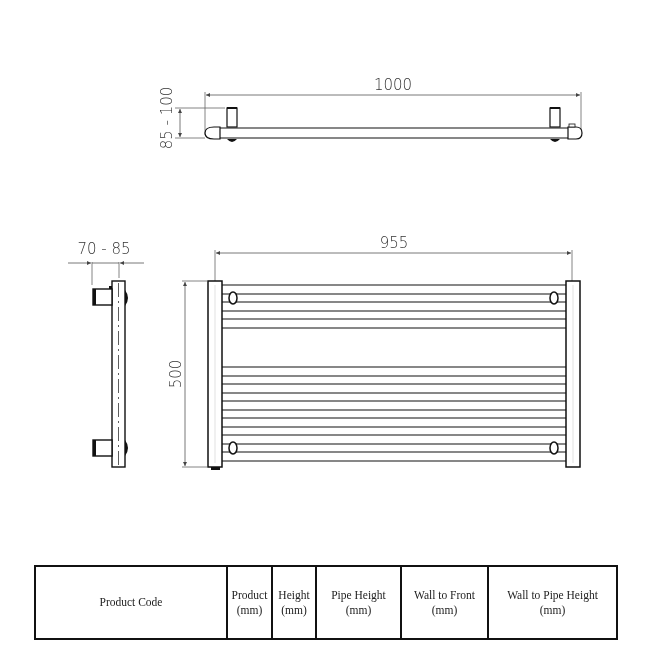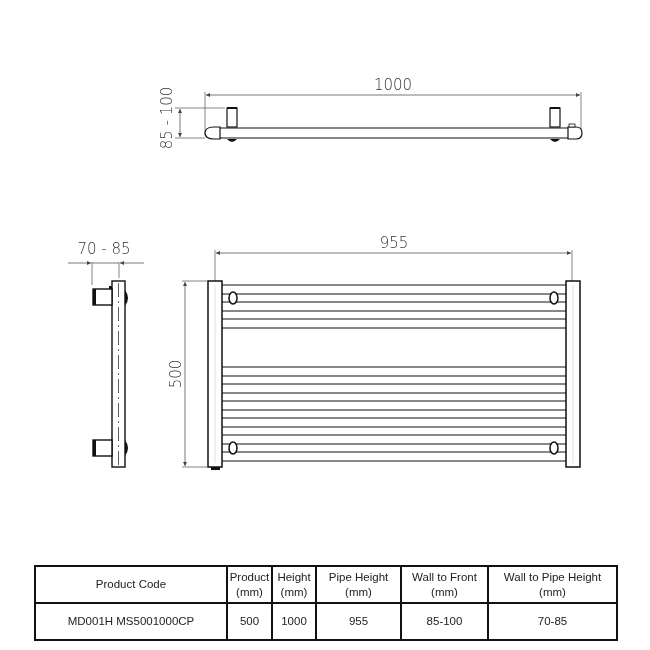--- a/index.html
+++ b/index.html
@@ -2,21 +2,21 @@
 <html><head>
 <meta charset="utf-8">
 <style>
   html, body { margin: 0; padding: 0; background: #ffffff; }
   body { width: 650px; height: 650px; position: relative; overflow: hidden; font-family: "DejaVu Sans", sans-serif; }
   #drawing { position: absolute; left: 0; top: 0; width: 650px; height: 560px; }
   .dim-text { font-family: "DejaVu Sans", sans-serif; font-size: 15px; fill: #333; font-weight: 300; }
   #spec-table {
     position: absolute; left: 34px; top: 565px; width: 582px; height: 75px;
     border-collapse: collapse; table-layout: fixed;
-    font-family: Liberation Sans, sans-serif; font-size: 11.5px; color: #222;
+    font-family: Liberation Serif, serif; font-size: 11.5px; color: #222;
   }
   #spec-table td, #spec-table th {
     border: 2px solid #111; text-align: center; vertical-align: middle;
     padding: 0 1px; font-weight: normal; line-height: 15px; overflow: hidden; white-space: nowrap;
   }
   #spec-table tr.head { height: 37px; }
   #spec-table tr.row { height: 37px; }
 </style>
 </head>
 <body>
@@ -133,22 +133,14 @@
   </colgroup>
   <tbody>
       <tr class="head">
     <th><span>Product Code</span></th>
     <th><span>Product</span><br><span>(mm)</span></th>
     <th><span>Height</span><br><span>(mm)</span></th>
     <th><span>Pipe Height</span><br><span>(mm)</span></th>
     <th><span>Wall to Front</span><br><span>(mm)</span></th>
     <th><span>Wall to Pipe Height</span><br><span>(mm)</span></th>
   </tr>
-  <tr class="row">
-    <td>MD001H MS5001000CP</td>
-    <td>500</td>
-    <td>1000</td>
-    <td>955</td>
-    <td>85-100</td>
-    <td>70-85</td>
-  </tr>
 </tbody>
   </table>
 
 </body></html>

